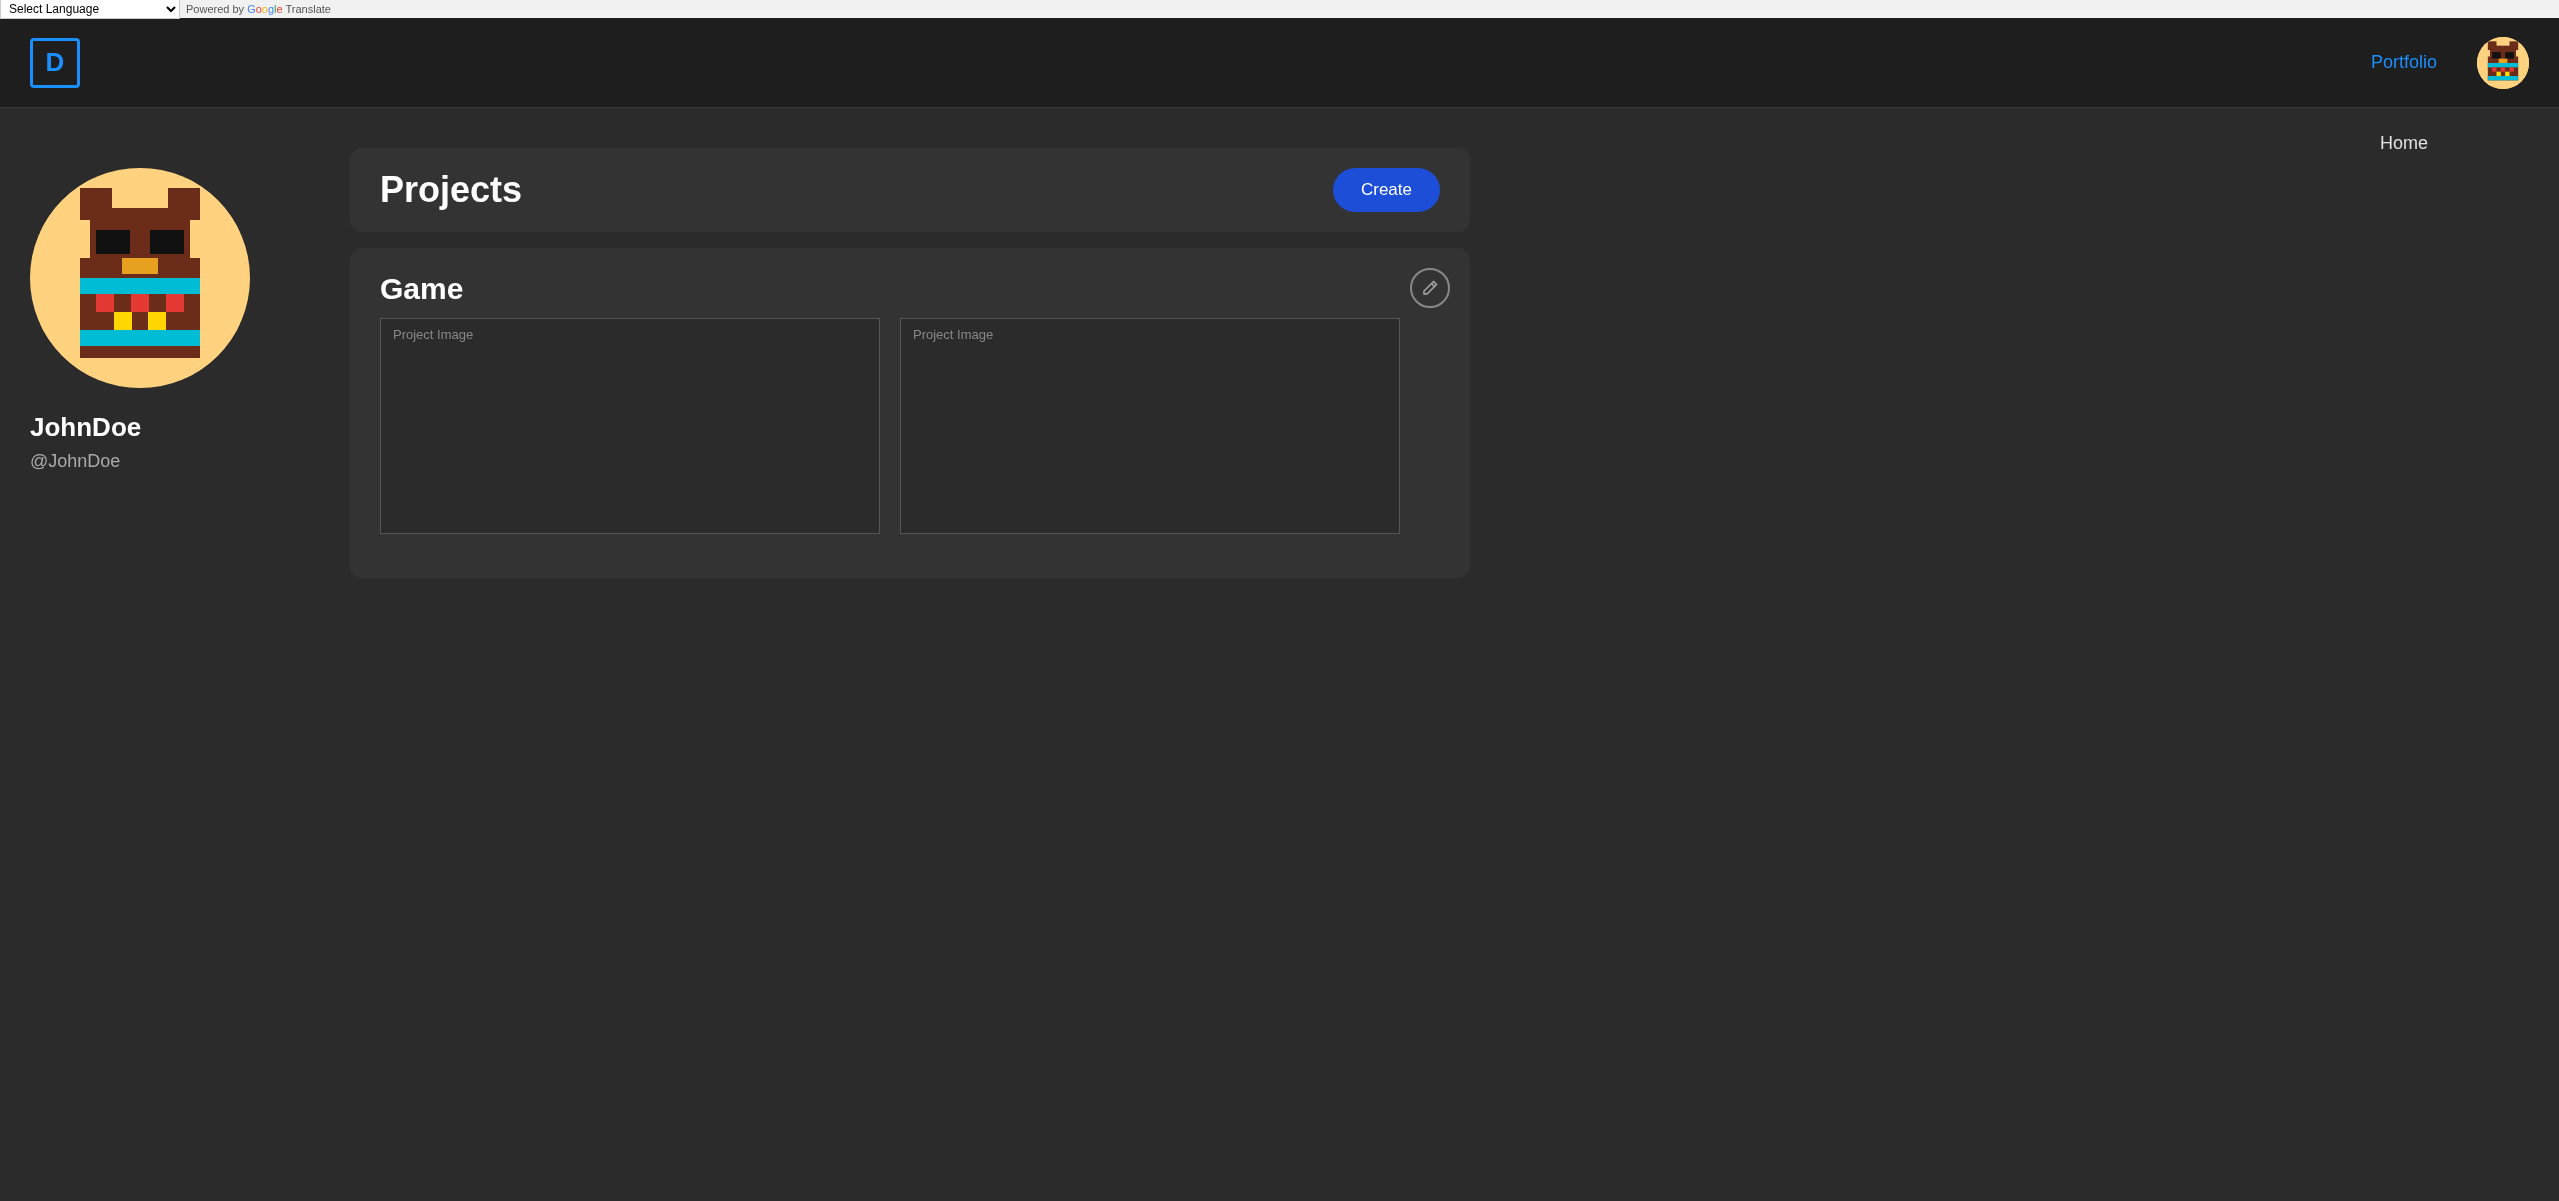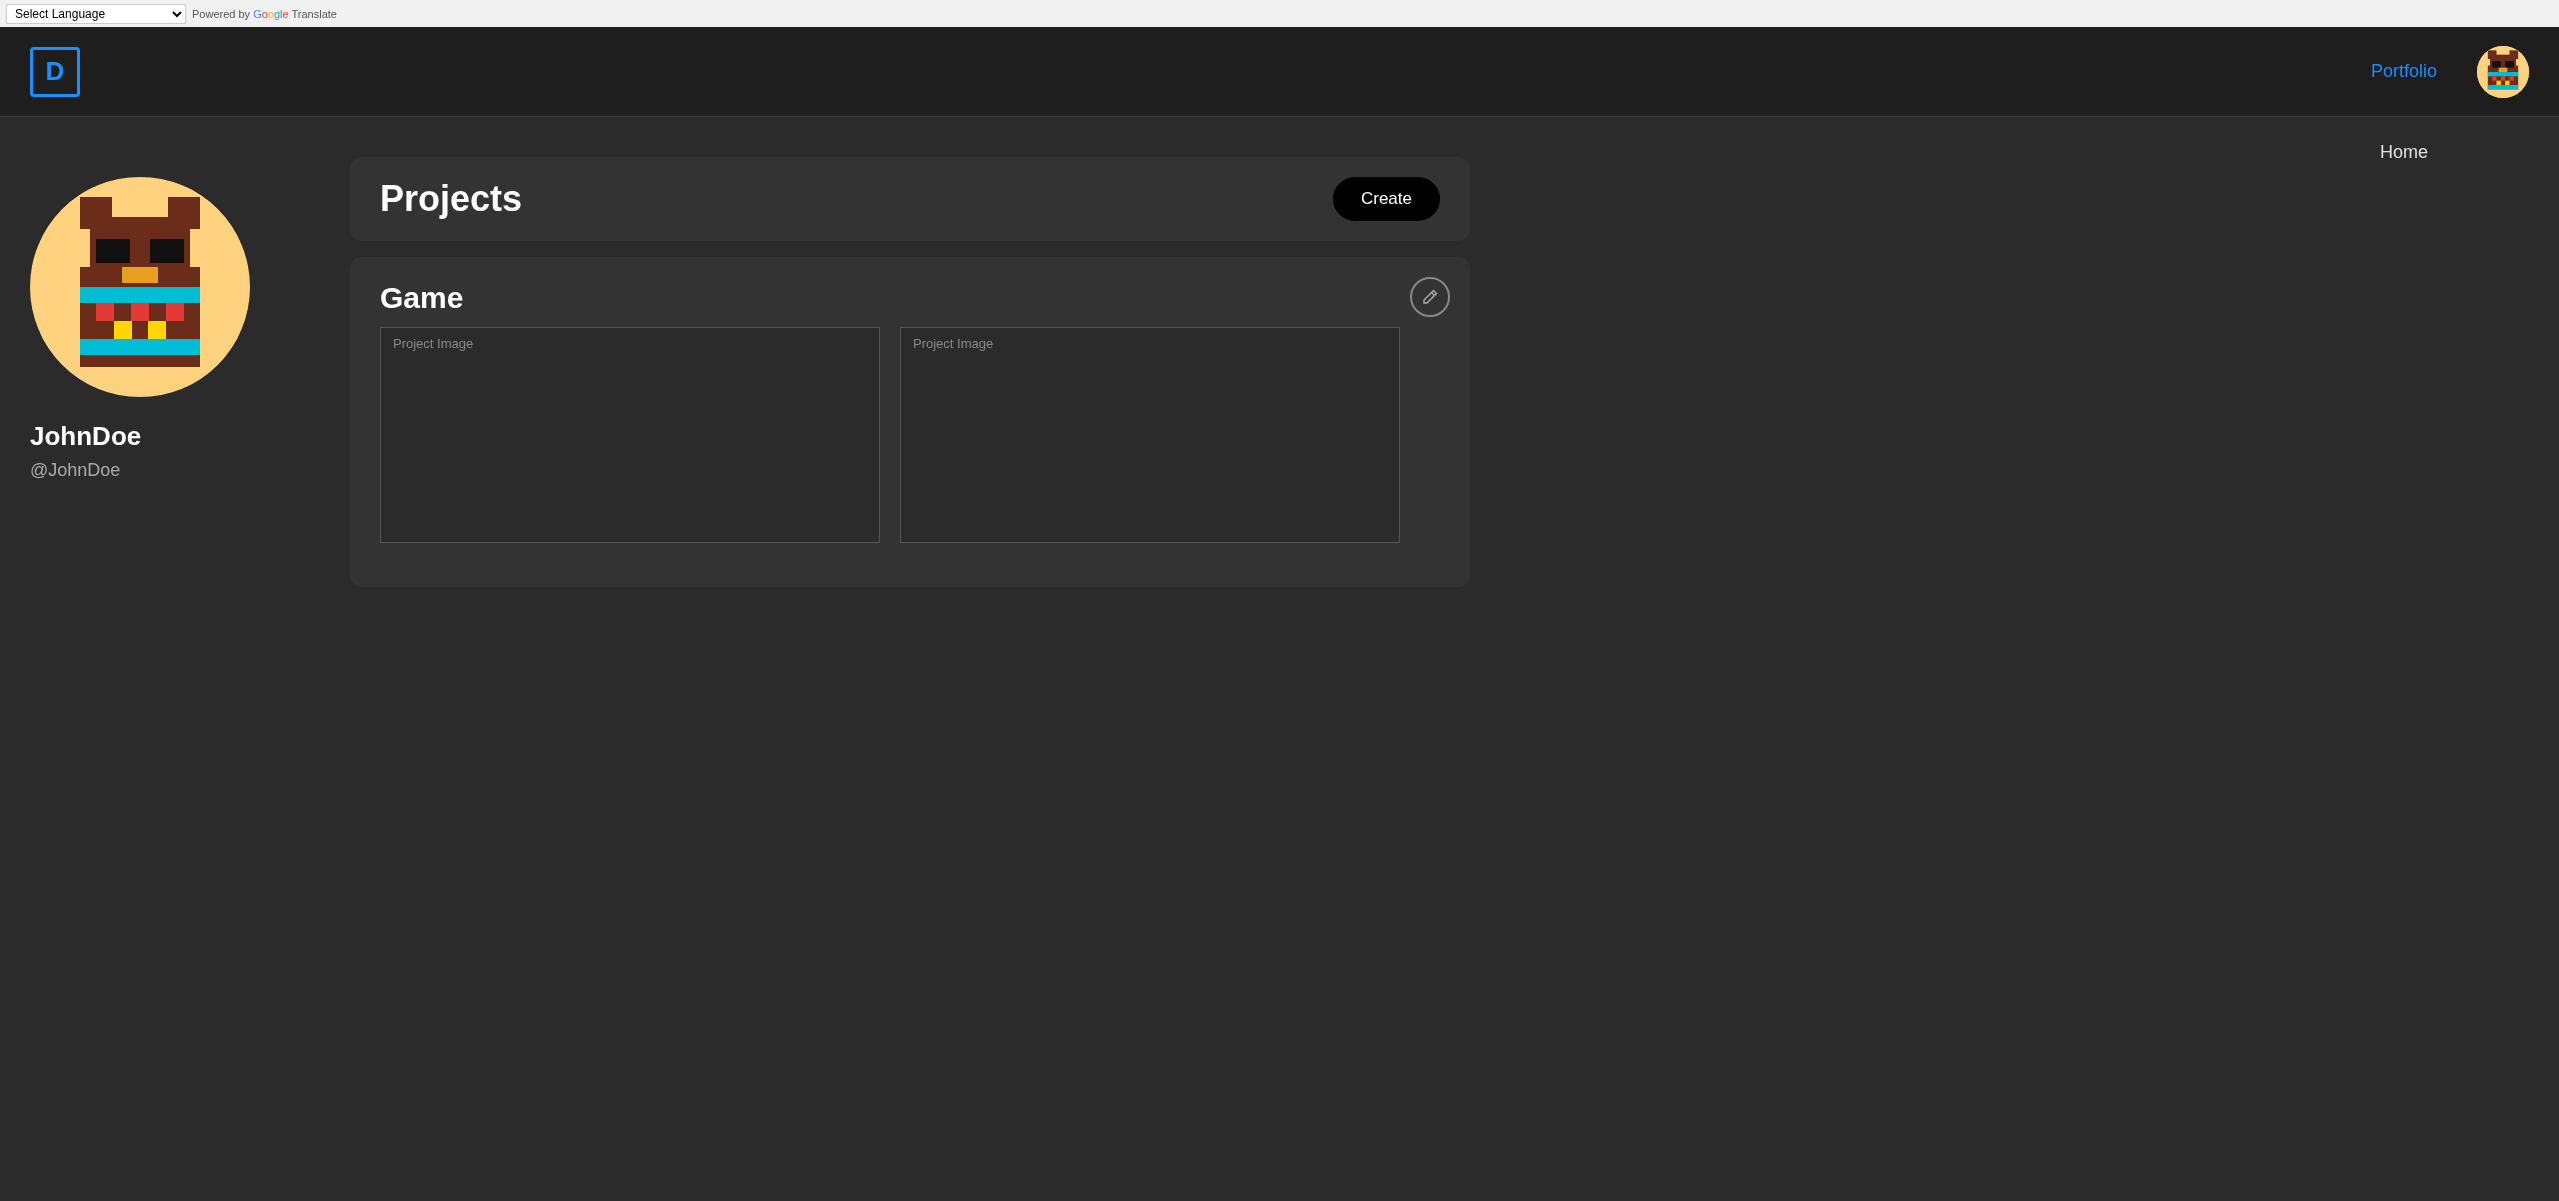--- a/index.html
+++ b/index.html
@@ -7,25 +7,25 @@
     body {
       background-color: #2b2b2b;
       color: #e0e0e0;
       font-family: Arial, sans-serif;
       min-height: 100vh;
     }
 
     
     .translate-bar {
       background: #f1f1f1;
-      padding: 2px 6px;
+      padding: 2px 0;
       display: flex;
       align-items: center;
       gap: 6px;
-      height: 27px;
+      height: 18px;
     }
 
     .translate-bar select {
       font-size: 12px;
       padding: 1px 4px;
       border: 1px solid #ccc;
       background: white;
       cursor: pointer;
       width: 180px;
     }
@@ -161,21 +161,21 @@
       justify-content: space-between;
     }
 
     .projects-title {
       font-size: 36px;
       font-weight: bold;
       color: #ffffff;
     }
 
     .create-button {
-      background-color: #000000;
+      background-color: #1d4ed8;
       color: white;
       border: none;
       border-radius: 25px;
       padding: 12px 28px;
       font-size: 17px;
       cursor: pointer;
       font-weight: 500;
     }
 
     

